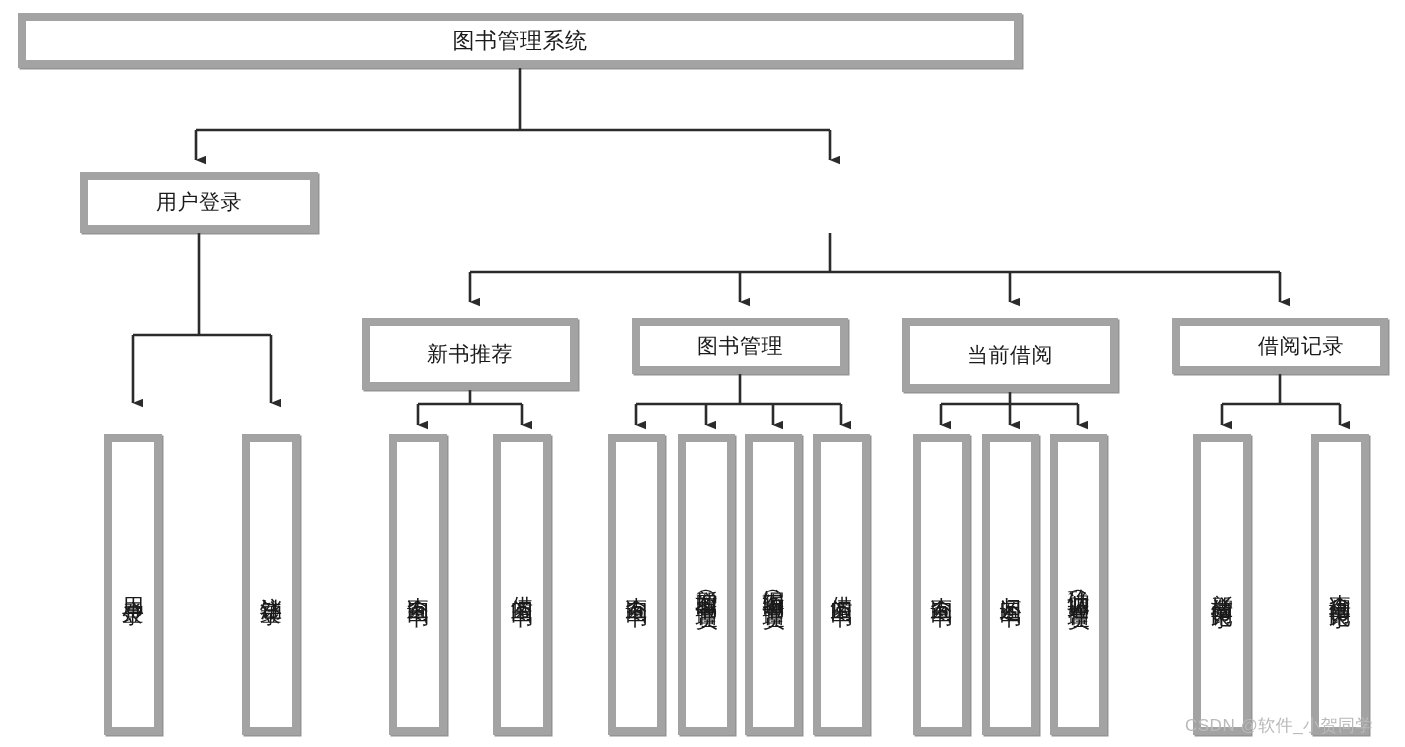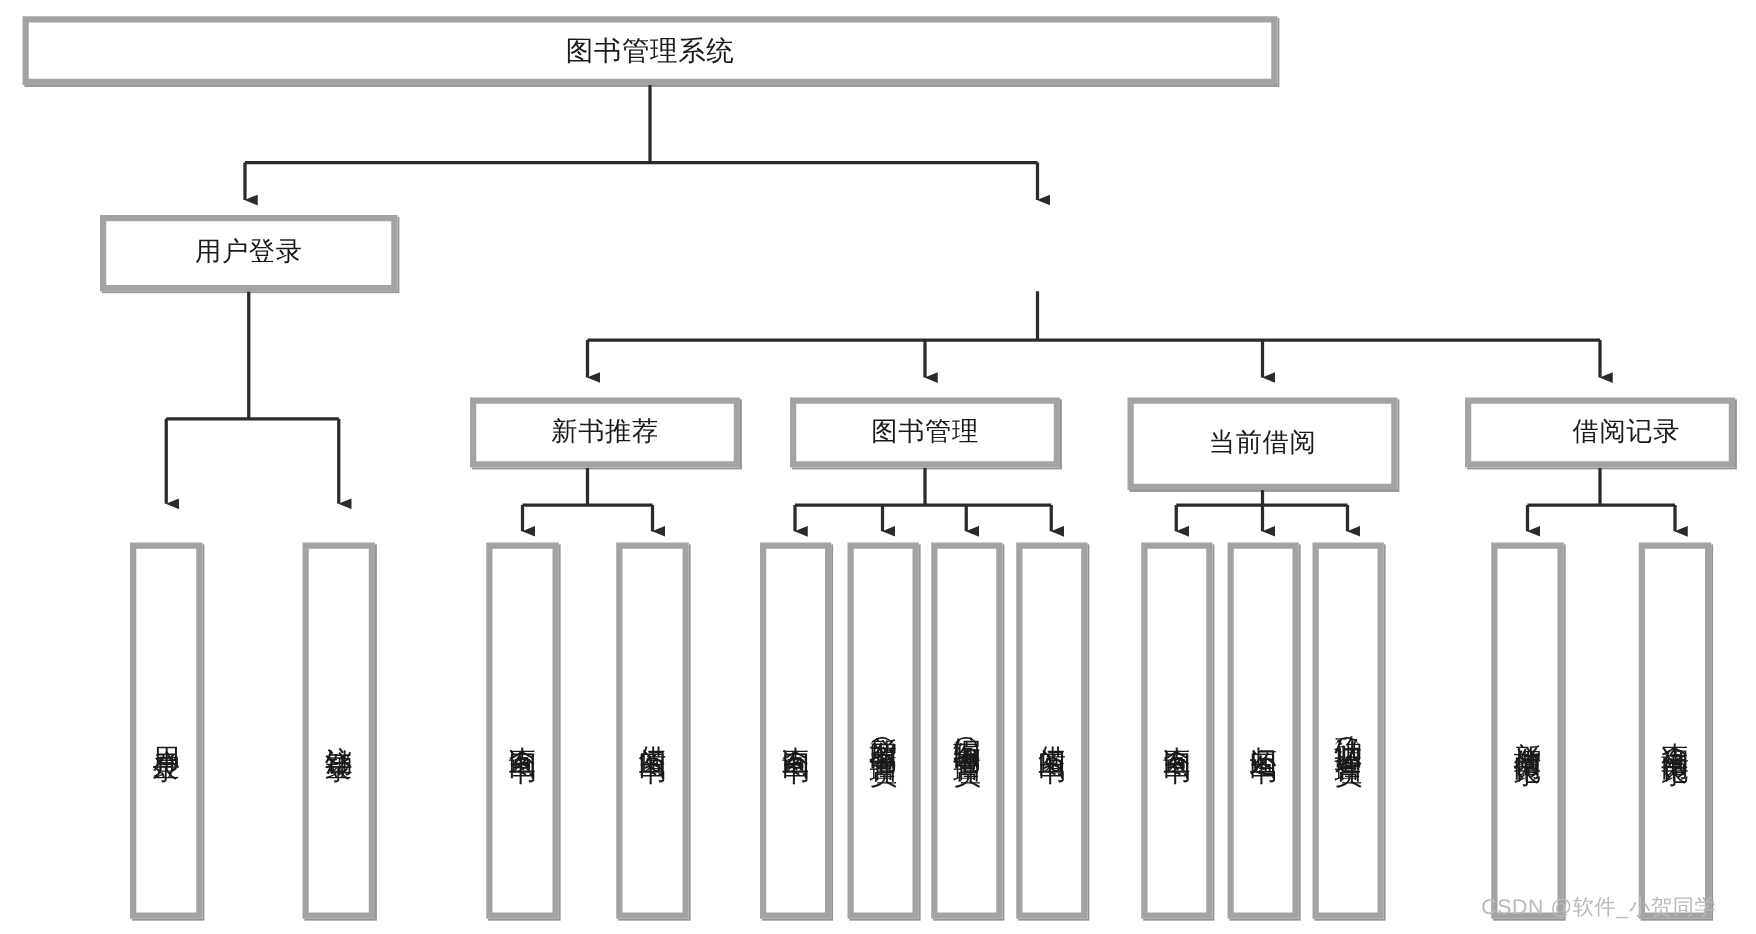--- a/index.html
+++ b/index.html
@@ -23,21 +23,21 @@
     left: 0;
     top: 0;
     width: 1405px;
     height: 747px;
     pointer-events: none;
   }
   .node {
     position: absolute;
     box-sizing: border-box;
     background: #ffffff;
-    border: 5px solid #a3a3a3;
+    border: 8px solid #a3a3a3;
     box-shadow: 1.5px 1.5px 0 0 rgba(60,60,60,0.55);
     display: flex;
     align-items: center;
     justify-content: center;
     color: #1a1a1a;
   }
   .node-label {
     font-size: 21px;
     line-height: 1.15;
     letter-spacing: 0.5px;
@@ -130,21 +130,21 @@
 
   <div class="node root" style="left:18px; top:13px; width:1004px; height:55px;">
     <span class="node-label">图书管理系统</span>
   </div>
 
   <div class="node lvl2" style="left:80px; top:172px; width:238px; height:61px;">
     <span class="node-label">用户登录</span>
   </div>
 
 
-  <div class="node lvl3" style="left:376px; top:318px; width:216px; height:56px;">
+  <div class="node lvl3" style="left:362px; top:318px; width:216px; height:72px;">
     <span class="node-label">新书推荐</span>
   </div>
 
   <div class="node lvl3" style="left:632px; top:318px; width:216px; height:56px;">
     <span class="node-label">图书管理</span>
   </div>
 
   <div class="node lvl3" style="left:902px; top:318px; width:216px; height:74px;">
     <span class="node-label">当前借阅</span>
   </div>

